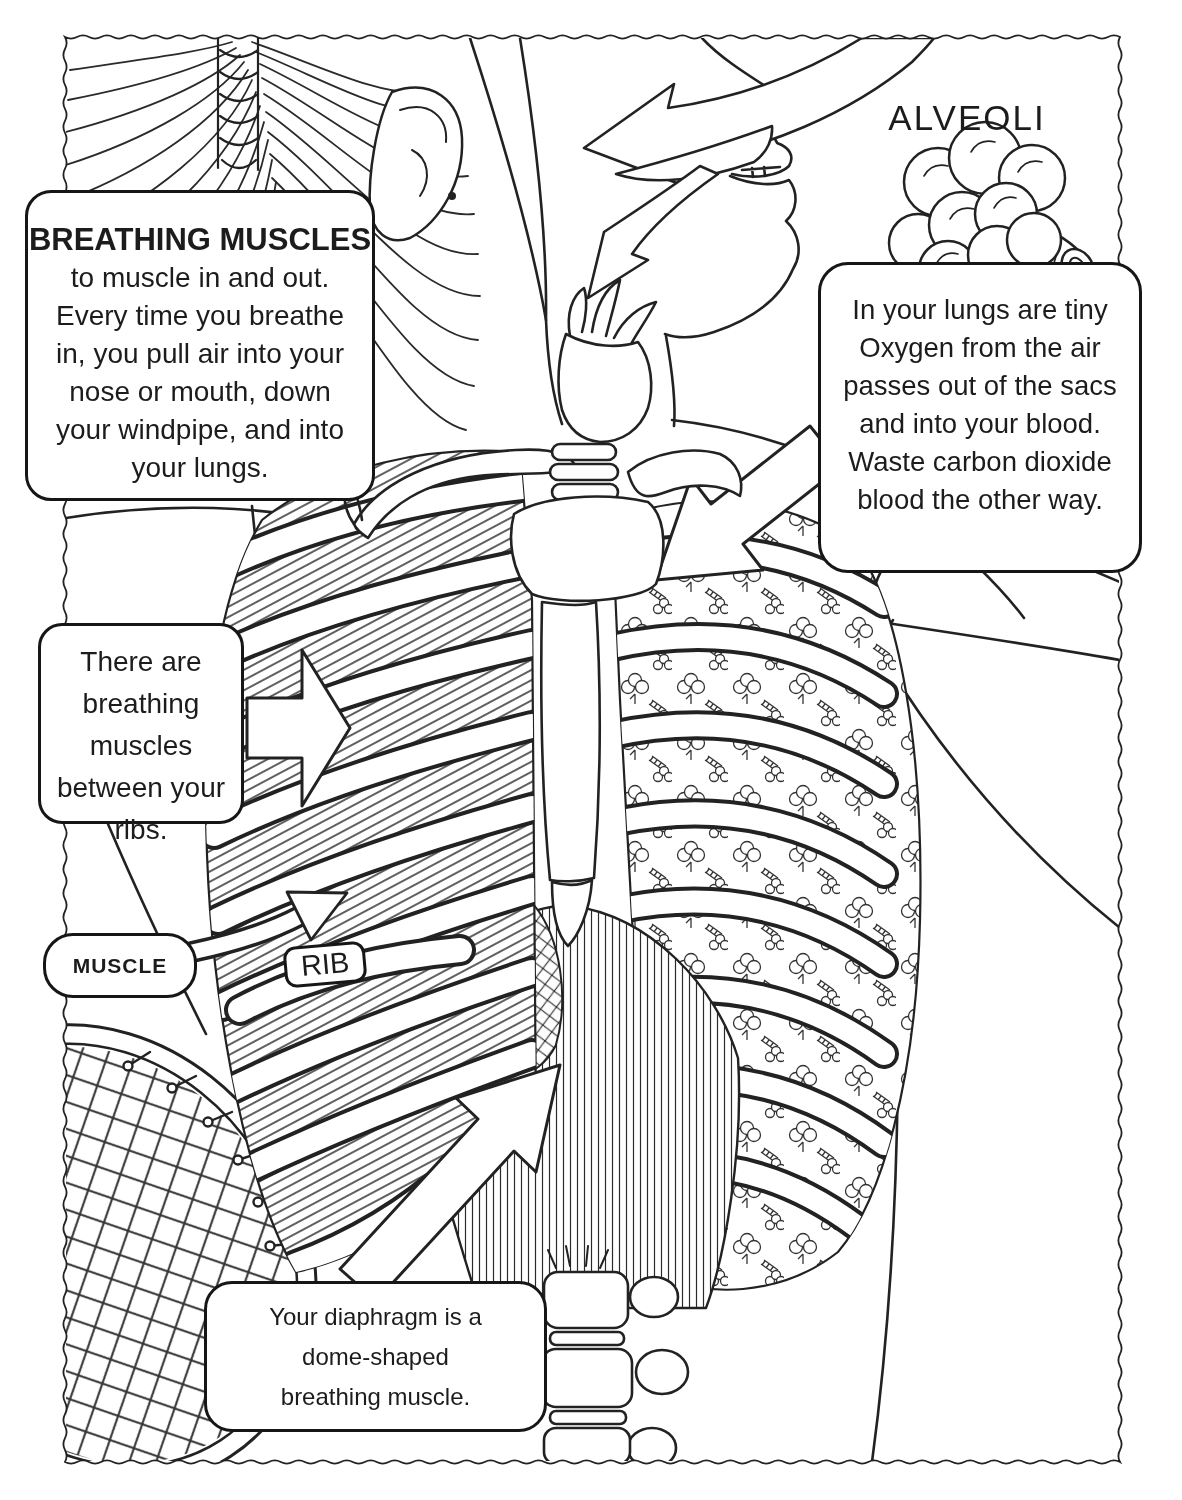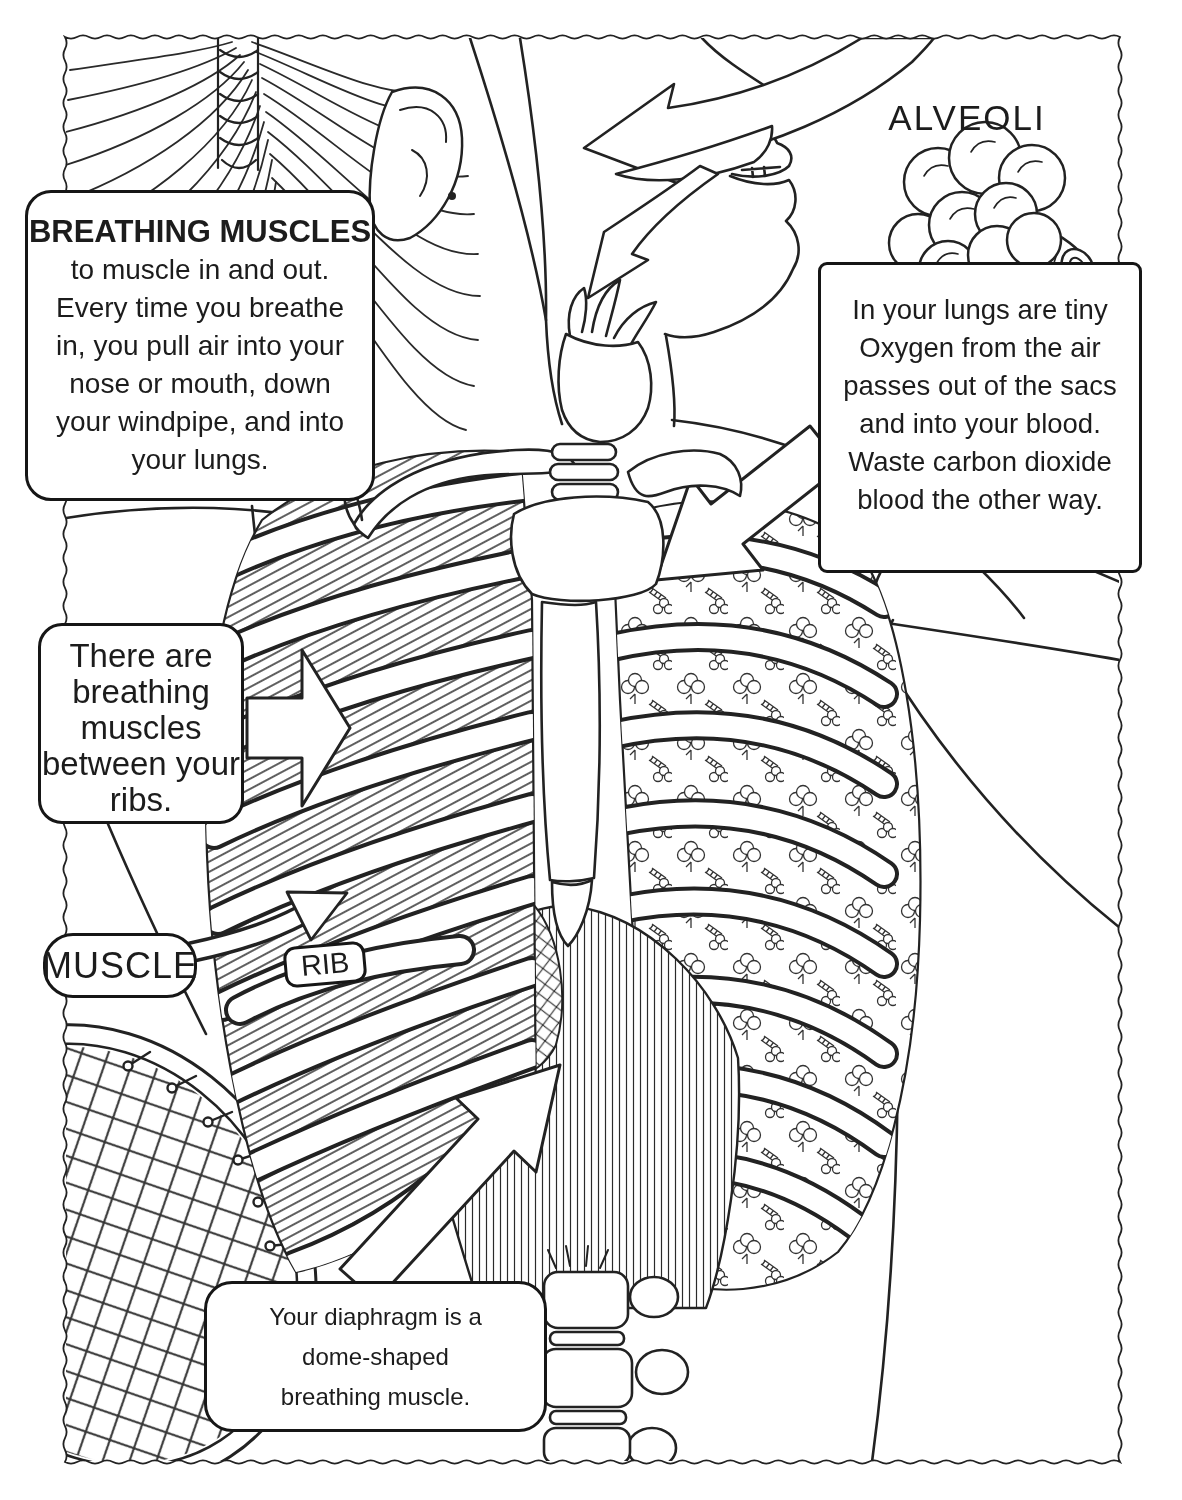--- a/index.html
+++ b/index.html
@@ -4,34 +4,34 @@
 <style>
   :root{ --ink:#1c1c1c; --paper:#ffffff; }
   html,body{margin:0;padding:0;background:#fff;}
   #page{position:relative;width:1182px;height:1500px;background:var(--paper);
         font-family:"Liberation Sans", sans-serif;color:var(--ink);overflow:hidden;}
   #art{position:absolute;left:0;top:0;}
   .callout{position:absolute;background:#fff;border:3.5px solid #161616;
            display:flex;flex-direction:column;justify-content:flex-start;
            align-items:center;text-align:center;box-sizing:border-box;z-index:5;}
   .callout .ln{white-space:nowrap;}
-  #breathing-box{left:25px;top:190px;width:350px;height:311px;border-radius:26px;padding-top:20px;}
+  #breathing-box{left:25px;top:190px;width:350px;height:311px;border-radius:26px;padding-top:28px;}
   #breathing-box .title{font-weight:bold;font-size:31px;line-height:38px;}
   #breathing-box .ln{font-size:28px;line-height:38px;}
-  #alveoli-bubble{left:818px;top:262px;width:324px;height:311px;border-radius:9px;padding-top:26px;}
+  #alveoli-bubble{left:818px;top:262px;width:324px;height:311px;border-radius:30px;padding-top:26px;}
   #alveoli-bubble .ln{font-size:27.5px;line-height:38px;}
   #ribs-box{left:38px;top:623px;width:206px;height:201px;border-radius:24px;padding-top:12px;}
-  #ribs-box .ln{font-size:33px;line-height:36px;}
+  #ribs-box .ln{font-size:28px;line-height:36px;margin-top:6px;}
   #diaphragm-box{left:204px;top:1281px;width:343px;height:151px;border-radius:28px;padding-top:13px;}
   #diaphragm-box .ln{font-size:24px;line-height:40px;}
   #alveoli-label{position:absolute;left:872px;top:98px;width:190px;text-align:center;
                  font-size:35px;letter-spacing:2px;z-index:5;}
   #muscle-pill{position:absolute;left:43px;top:933px;width:148px;height:59px;background:#fff;
                border:3.5px solid #161616;border-radius:30px;display:flex;align-items:center;
-               justify-content:center;font-size:36px;letter-spacing:1px;z-index:5;}
+               justify-content:center;font-size:21px;letter-spacing:1px;z-index:5;font-weight:bold;}
   #rib-tag{position:absolute;left:284px;top:944px;background:#fff;border:3px solid #161616;
            border-radius:12px;padding:1px 14px;font-size:29px;transform:rotate(-5deg);z-index:5;}
 </style>
 </head>
 <body>
 
 <div id="page">
 
 <svg id="art" width="1182" height="1500" viewBox="0 0 1182 1500">
   <defs>

